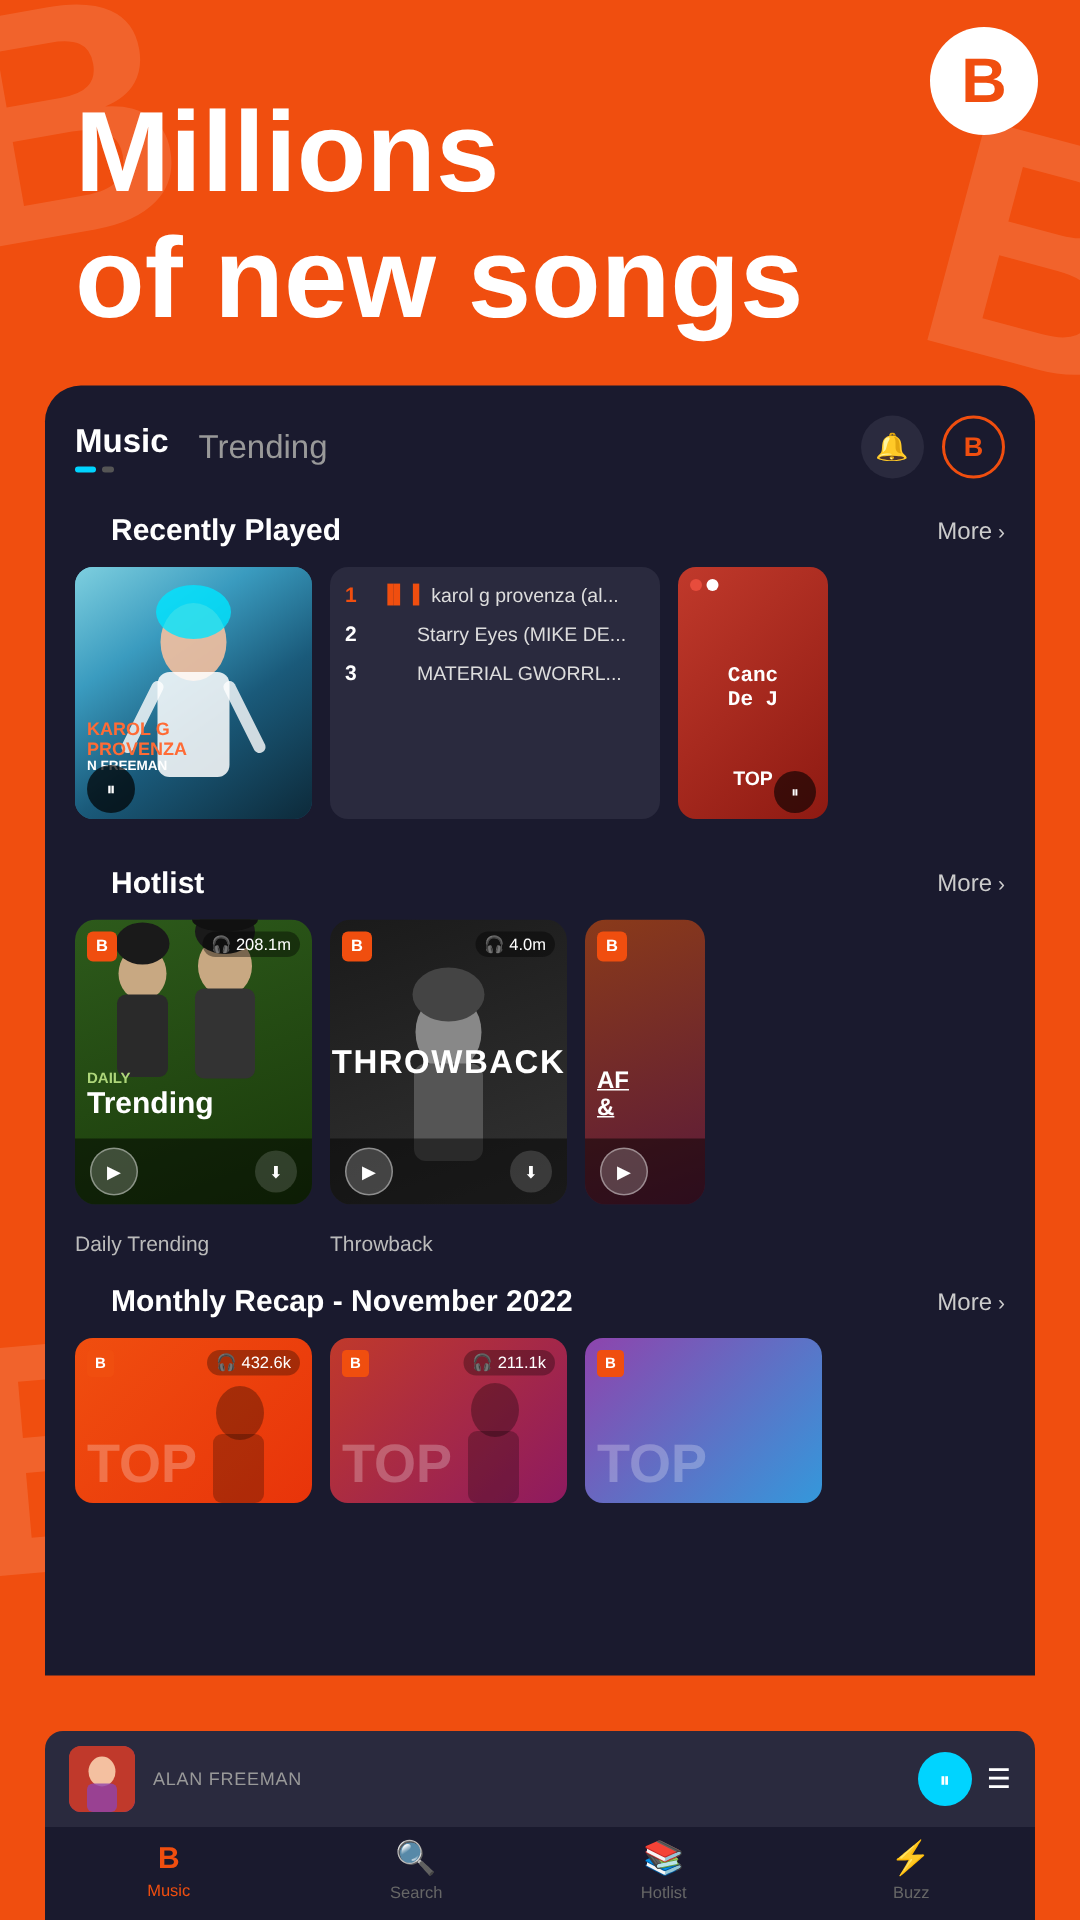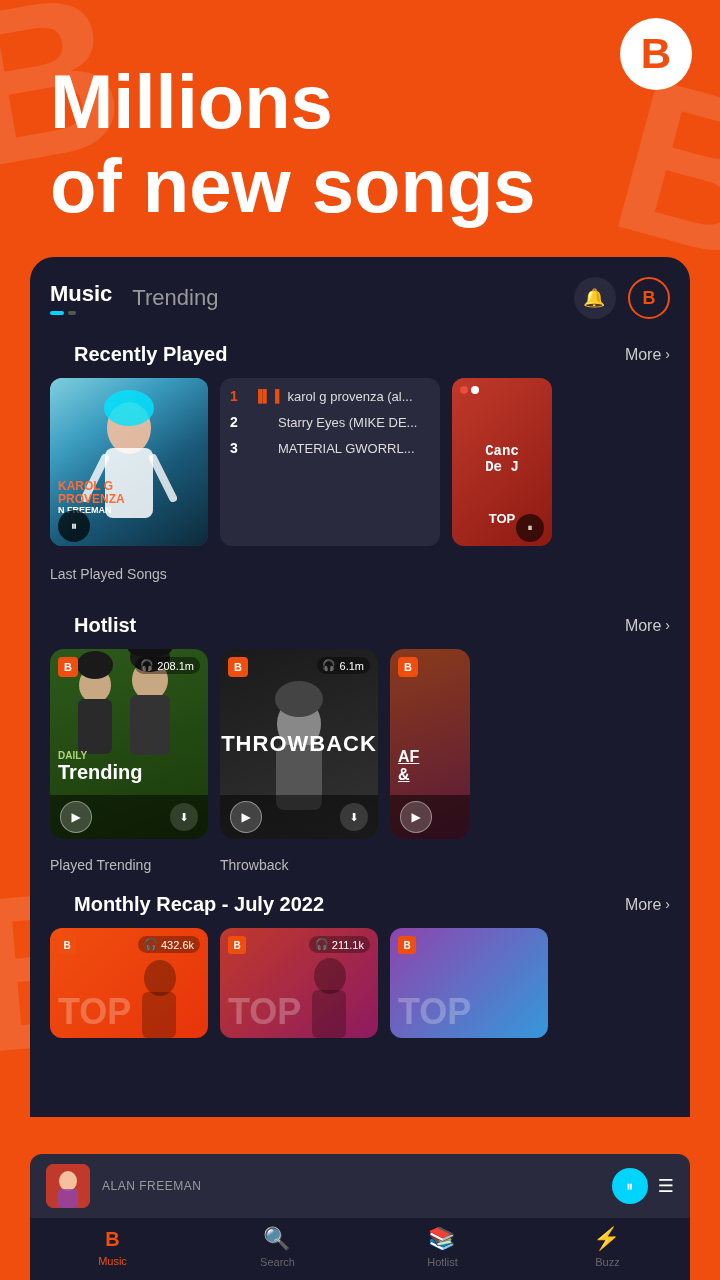--- a/index.html
+++ b/index.html
@@ -680,21 +680,20 @@
         <div class="rp-side-dot active"></div>
       </div>
       <div style="position:absolute;top:45px;left:8px;right:8px;text-align:center;font-family:Liberation Mono, monospace;">
         <div class="rp-side-text">Canc<br>De J</div>
       </div>
       <div class="rp-side-pause">⏸</div>
       <div class="rp-top-label">TOP</div>
     </div>
   </div>
 
-  <div class="card-label" style="padding-bottom:16px;">Last Played Songs</div>
 
   <div class="section-header">
     <span class="section-title">Hotlist</span>
     <div class="more-btn">
       <span>More</span>
       <span class="more-chevron">›</span>
     </div>
   </div>
 
   <div class="hotlist-scroll">
@@ -740,21 +739,21 @@
           <rect x="56" y="96" width="46" height="65" rx="8" fill="#555"></rect>
           <ellipse cx="79" cy="50" rx="24" ry="18" fill="#444"></ellipse>
         </svg>
         <div class="hotlist-throwback-text">THROWBACK</div>
       </div>
       <div class="hotlist-tag">
         <div class="hotlist-b-icon">B</div>
       </div>
       <div class="hotlist-play-count">
         <span>🎧</span>
-        <span>6.1m</span>
+        <span>4.0m</span>
       </div>
       <div class="hotlist-bottom-bar">
         <div class="play-circle">▶</div>
         <div class="download-circle">⬇</div>
       </div>
     </div>
 
     <div class="hotlist-card" style="min-width:80px;overflow:hidden;">
       <div class="hotlist-bg hotlist-bg-afro">
         <div style="position:absolute;bottom:55px;left:8px;font-size:16px;font-weight:900;color:white;text-decoration:underline;">AF<br>&amp;</div>
@@ -762,26 +761,26 @@
       <div class="hotlist-tag">
         <div class="hotlist-b-icon">B</div>
       </div>
       <div class="hotlist-bottom-bar">
         <div class="play-circle">▶</div>
       </div>
     </div>
   </div>
 
   <div style="display:flex;gap:12px;padding:4px 20px 4px 20px;">
-    <div class="hotlist-label" style="padding-left:0;min-width:158px;">Played Trending</div>
+    <div class="hotlist-label" style="padding-left:0;min-width:158px;">Daily Trending</div>
     <div class="hotlist-label" style="padding-left:0;min-width:158px;">Throwback</div>
   </div>
 
   <div class="section-header" style="padding-top:12px;">
-    <span class="section-title">Monthly Recap - July 2022</span>
+    <span class="section-title">Monthly Recap - November 2022</span>
     <div class="more-btn">
       <span>More</span>
       <span class="more-chevron">›</span>
     </div>
   </div>
 
   <div class="monthly-scroll">
 
     <div class="monthly-card monthly-card-1">
       <div class="monthly-b-icon">B</div>

